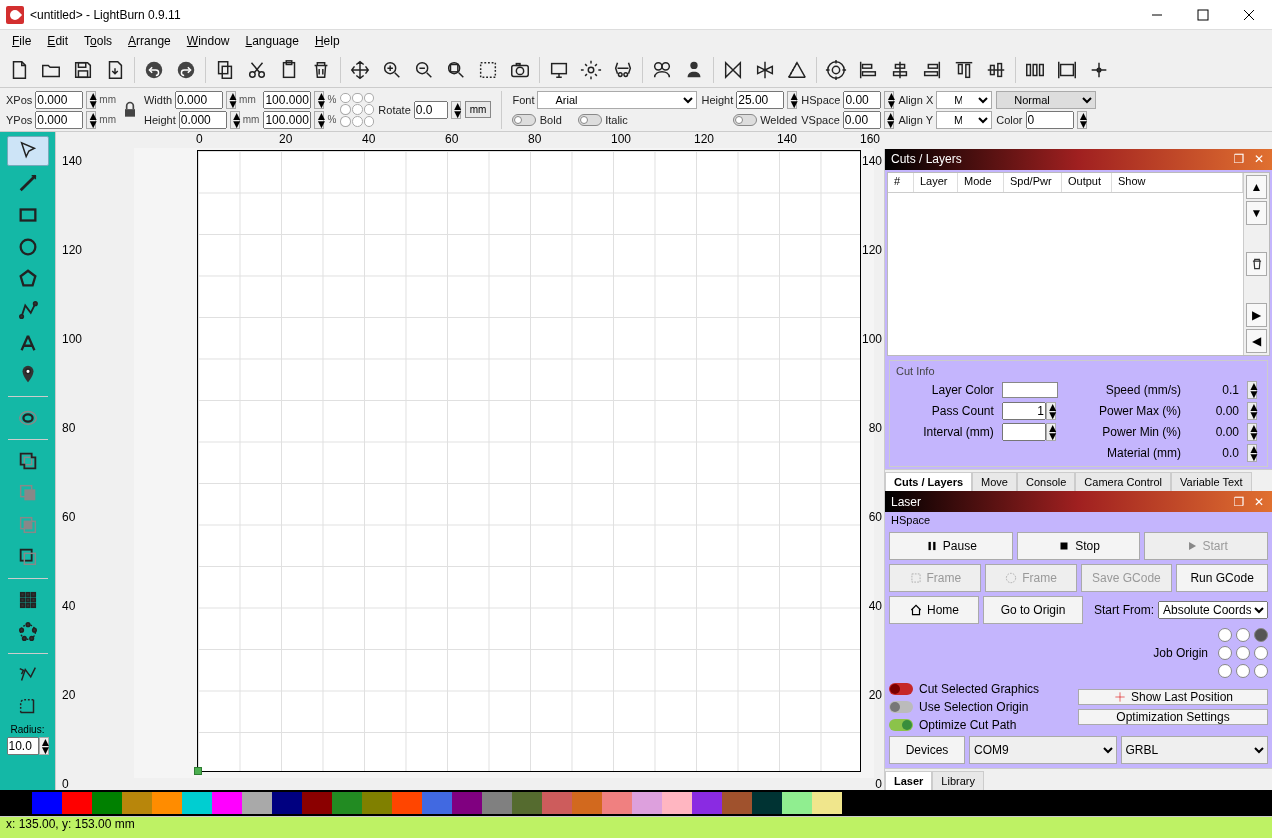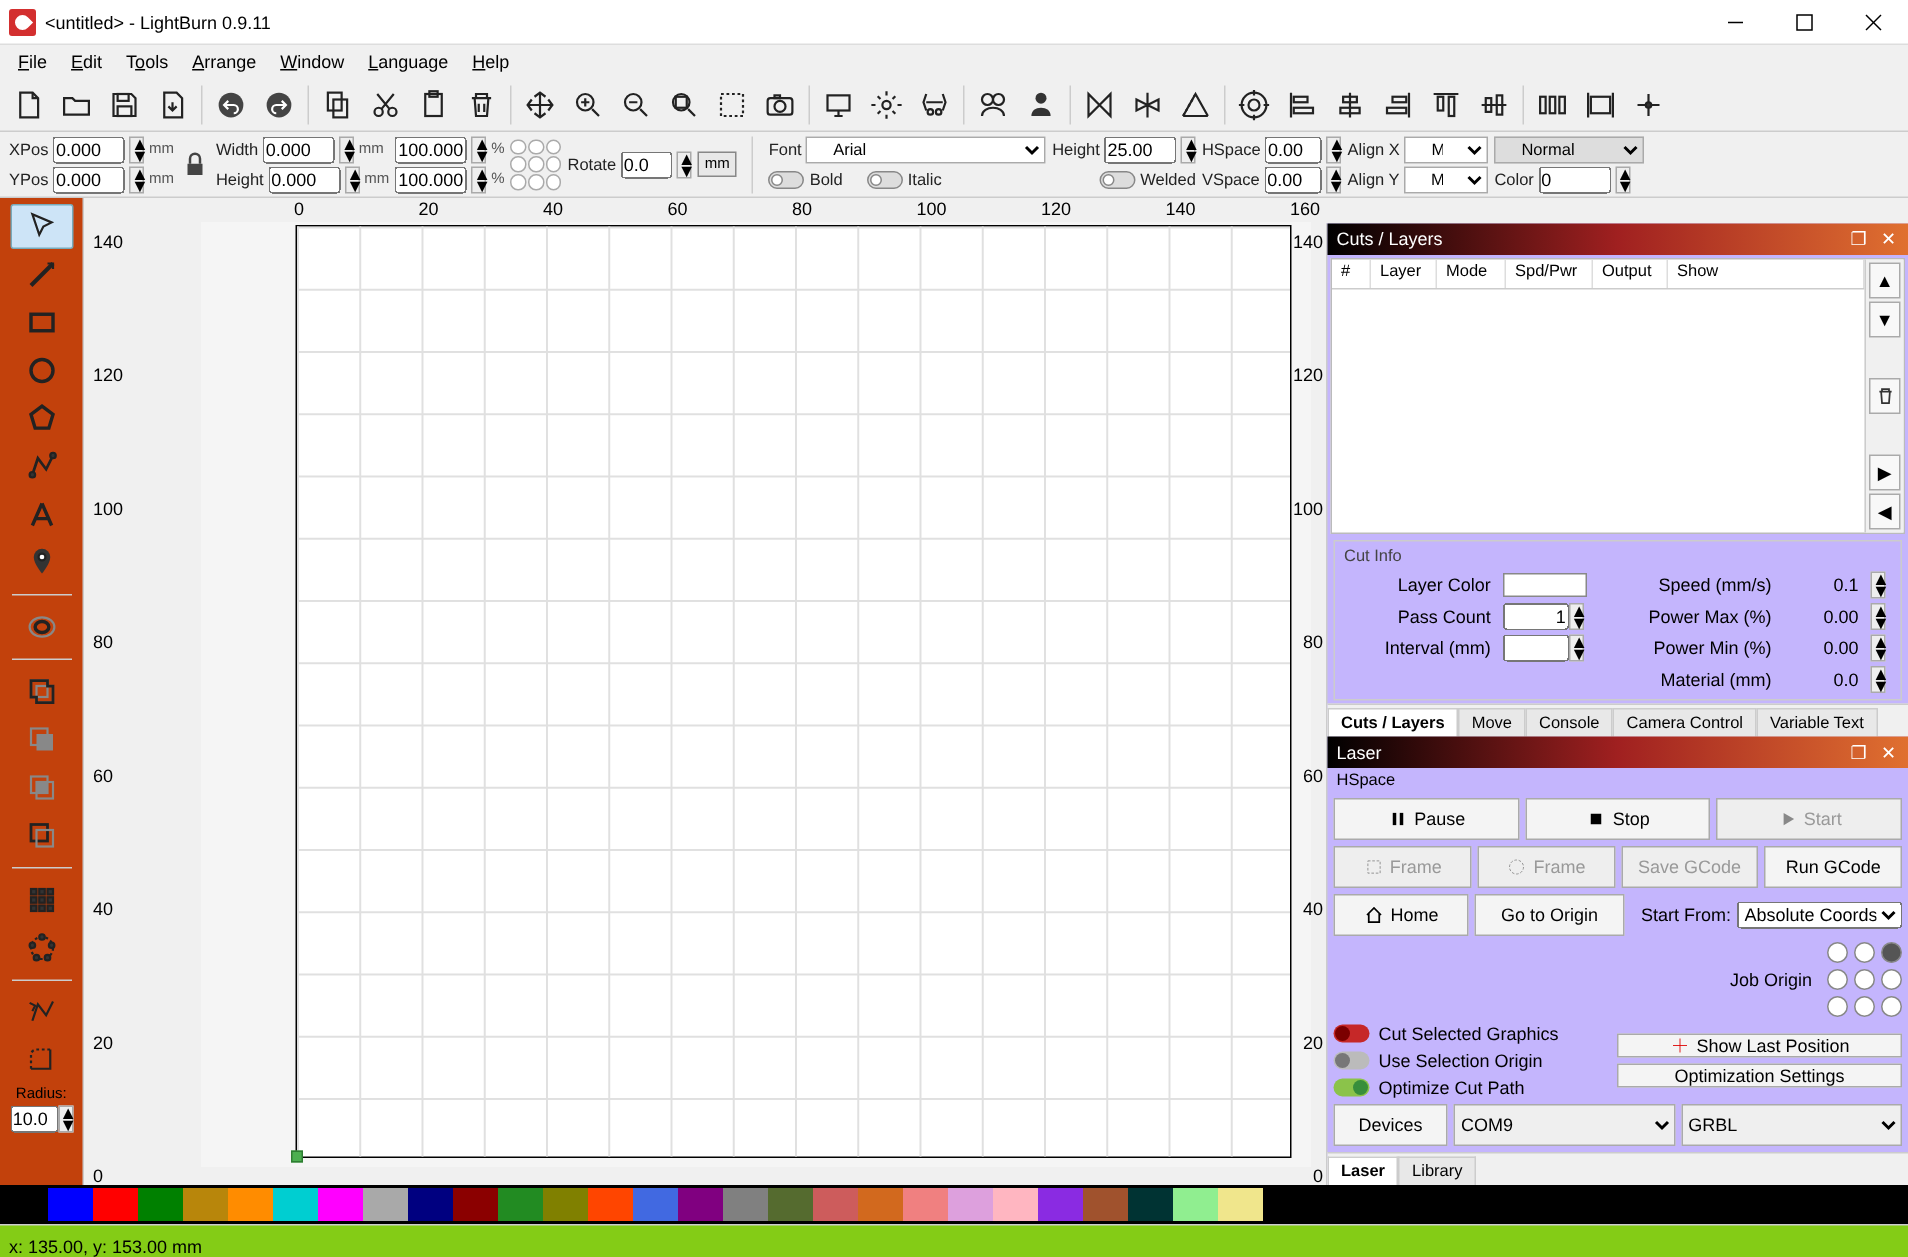--- a/index.html
+++ b/index.html
@@ -25,21 +25,21 @@
 .spinner { width: 10px; height: 18px; background: #eee; border: 1px solid #aaa; font-size: 7px; line-height: 8px; display: flex; flex-direction: column; cursor: pointer; }
 .spinner span { flex: 1; text-align: center; }
 .unit { font-size: 10px; color: #555; }
 .lock-icon { width: 20px; height: 20px; }
 .ninegrid { width: 34px; height: 34px; display: grid; grid-template: repeat(3,1fr)/repeat(3,1fr); gap: 1px; }
 .ninegrid div { background: #fff; border: 1px solid #aaa; border-radius: 50%; cursor: pointer; }
 .mm-btn { border: 1px solid #888; background: #e8e8e8; padding: 2px 4px; font-size: 10px; cursor: pointer; }
 .toggle { width: 24px; height: 12px; border: 1px solid #888; border-radius: 6px; background: #ddd; position: relative; display: inline-block; vertical-align: middle; }
 .toggle .knob { width: 8px; height: 8px; background: #fff; border: 1px solid #888; border-radius: 50%; position: absolute; top: 1px; left: 1px; }
 .main { flex: 1; display: flex; overflow: hidden; }
-.lefttools { width: 56px; background: #c2410c; border-right: 1px solid #ccc; display: flex; flex-direction: column; align-items: center; padding: 4px 0; gap: 2px; }
+.lefttools { width: 56px; background: #14b8a6; border-right: 1px solid #ccc; display: flex; flex-direction: column; align-items: center; padding: 4px 0; gap: 2px; }
 .lefttools .tbtn { width: 42px; height: 30px; }
 .lefttools .tbtn.active { background: #cde4f7; border: 1px solid #7ab; }
 .lefttools .divider { width: 40px; height: 1px; background: #ccc; margin: 4px 0; }
 .lefttools .radius-group { display: flex; flex-direction: column; align-items: center; gap: 2px; }
 .canvas-area { flex: 1; background: #f0f0f0; position: relative; overflow: hidden; }
 .canvas-workspace { position: absolute; top: 16px; left: 78px; right: 10px; bottom: 12px; background: #f5f5f5; }
 .workarea { position: absolute; border: 1.5px solid #000; background: #fff; left: 63px; top: 2px; width: 664px; height: 622px; }
 .workarea .grid { position: absolute; inset: 0; background-image: linear-gradient(#e0e0e0 1px, transparent 1px), linear-gradient(90deg, #e0e0e0 1px, transparent 1px); background-size: 41.5px 41.5px; }
 .origin-dot { position: absolute; width: 8px; height: 8px; background: #4caf50; border: 1px solid #2e7d32; left: -4px; bottom: -4px; }
 .rightpanel { width: 388px; background: #c4b5fd; border-left: 1px solid #ccc; display: flex; flex-direction: column; margin-top: 17px; }
@@ -71,21 +71,21 @@
 .job-origin .jo { width: 14px; height: 14px; border: 1px solid #888; border-radius: 50%; background: #fff; cursor: pointer; }
 .job-origin .jo.sel { background: #555; }
 .tog-label { display: flex; align-items: center; gap: 6px; cursor: pointer; font-size: 11px; }
 .tog-sw { width: 24px; height: 12px; border-radius: 6px; position: relative; }
 .tog-sw .k { width: 10px; height: 10px; border-radius: 50%; position: absolute; top: 1px; }
 .tog-sw.off { background: #bbb; } .tog-sw.off .k { left: 1px; background: #777; }
 .tog-sw.on { background: #8bc34a; } .tog-sw.on .k { right: 1px; background: #388e3c; }
 .tog-sw.red { background: #c62828; } .tog-sw.red .k { left: 1px; background: #7b0000; }
 .colorbar { height: 26px; background: #000; display: flex; padding: 2px; gap: 0; }
 .colorbar .csw { width: 30px; height: 22px; cursor: pointer; }
-.statusbar { height: 22px; background: #84cc16; border-top: 1px solid #ccc; display: flex; align-items: flex-end; padding: 0 6px; font-size: 11px; }
+.statusbar { height: 22px; background: #bef264; border-top: 1px solid #ccc; display: flex; align-items: flex-start; padding: 0 6px; font-size: 11px; }
 .font-sel { width: 160px; }
 .align-sel { width: 56px; background: #ddd; }
 .propsep { width: 1px; height: 38px; background: #ccc; margin: 0 6px; }
 .sp { display: flex; align-items: center; }
 </style>
 </head>
 <body>
 
 <div class="titlebar">
   <div class="app-icon"></div>

